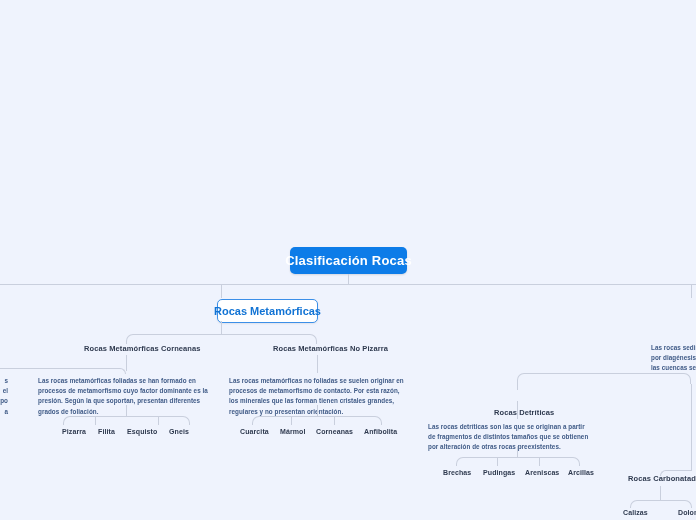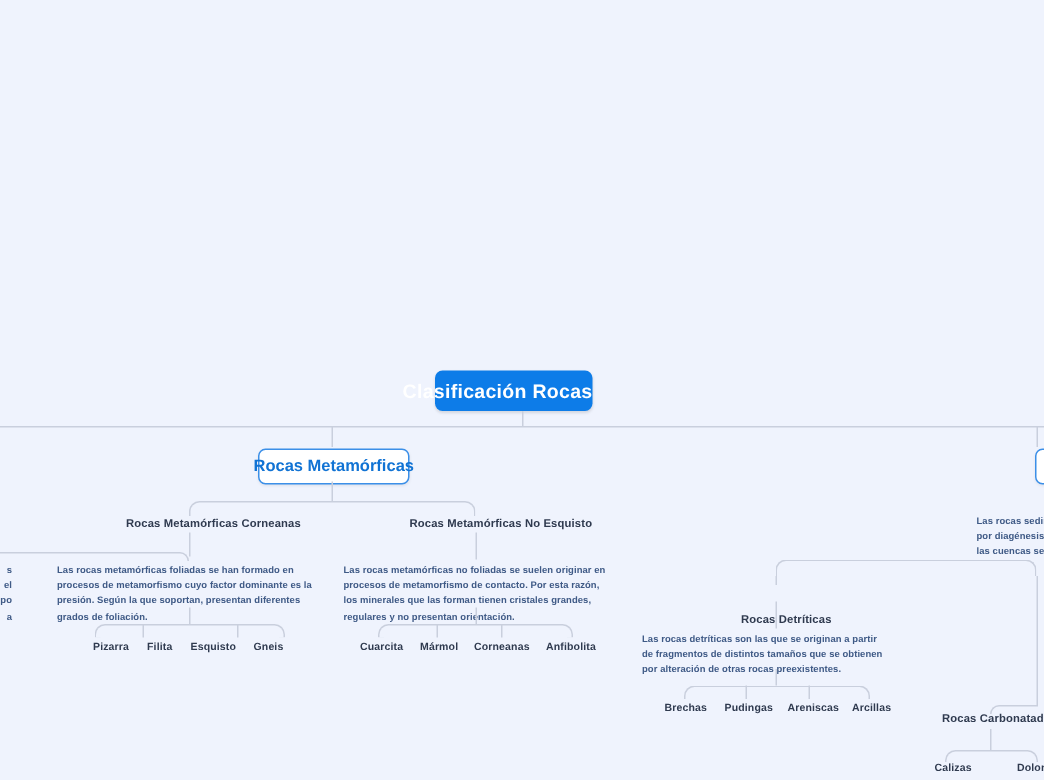--- a/index.html
+++ b/index.html
@@ -79,20 +79,21 @@
     color: #1173d4;
     font-size: 11px;
     font-weight: bold;
     border: 1.5px solid #3b8fe8;
     border-radius: 5px;
     display: flex;
     align-items: center;
     justify-content: center;
     white-space: nowrap;
     box-shadow: 0 1px 2px rgba(0,0,0,0.07);
+    margin-left: 45px;
   }
   .node-label {
     position: absolute;
     color: #2f3a4f;
     font-size: 7.5px;
     font-weight: bold;
     white-space: nowrap;
     letter-spacing: 0.1px;
   }
   .node-leaf {
@@ -113,21 +114,21 @@
   }
   .clip-left {
     text-align: left;
   }
 </style>
 </head>
 <body>
 
 <div id="canvas">
 
-  <div class="node-root" style="left:290px; top:247px; width:105px; height:27px;justify-content:flex-end;">
+  <div class="node-root" style="left:290px; top:247px; width:117px; height:27px;">
     <span>Clasificación Rocas</span>
   </div>
 
   <div class="v-line" style="left:348px; top:274px; height:10px;"></div>
 
   <div class="h-line" style="left:-4px; top:284px; width:704px;"></div>
 
   <div class="elbow-l" style="left:221px; top:284px; width:128px; height:14px; border-top:none; border-left:1px solid #c9cfdd; border-radius:0;"></div>
 
   <div class="v-line" style="left:691px; top:284px; height:14px;"></div>
@@ -161,21 +162,21 @@
   <div class="v-line" style="left:126px; top:405px; height:11px;"></div>
   <div class="bracket" style="left:63px; top:416px; width:127px; height:9px;"></div>
   <div class="v-line" style="left:95px; top:416px; height:9px;"></div>
   <div class="v-line" style="left:158px; top:416px; height:9px;"></div>
 
   <div class="node-leaf" style="left:62px; top:428px;">Pizarra</div>
   <div class="node-leaf" style="left:98px; top:428px;">Filita</div>
   <div class="node-leaf" style="left:127px; top:428px;">Esquisto</div>
   <div class="node-leaf" style="left:169px; top:428px;">Gneis</div>
 
-  <div class="node-label" style="left:273px; top:344px;">Rocas Metamórficas No Esquisto</div>
+  <div class="node-label" style="left:273px; top:344px;">Rocas Metamórficas No Pizarra</div>
   <div class="v-line" style="left:317px; top:355px; height:18px;"></div>
 
   <div class="note" style="left:229px; top:376px; width:176px;">Las rocas metamórficas no foliadas se suelen originar en procesos de metamorfismo de contacto. Por esta razón, los minerales que las forman tienen cristales grandes, regulares y no presentan orientación.</div>
 
   <div class="v-line" style="left:317px; top:405px; height:11px;"></div>
   <div class="bracket" style="left:252px; top:416px; width:130px; height:9px;"></div>
   <div class="v-line" style="left:291px; top:416px; height:9px;"></div>
   <div class="v-line" style="left:334px; top:416px; height:9px;"></div>
 
   <div class="node-leaf" style="left:240px; top:428px;">Cuarcita</div>

